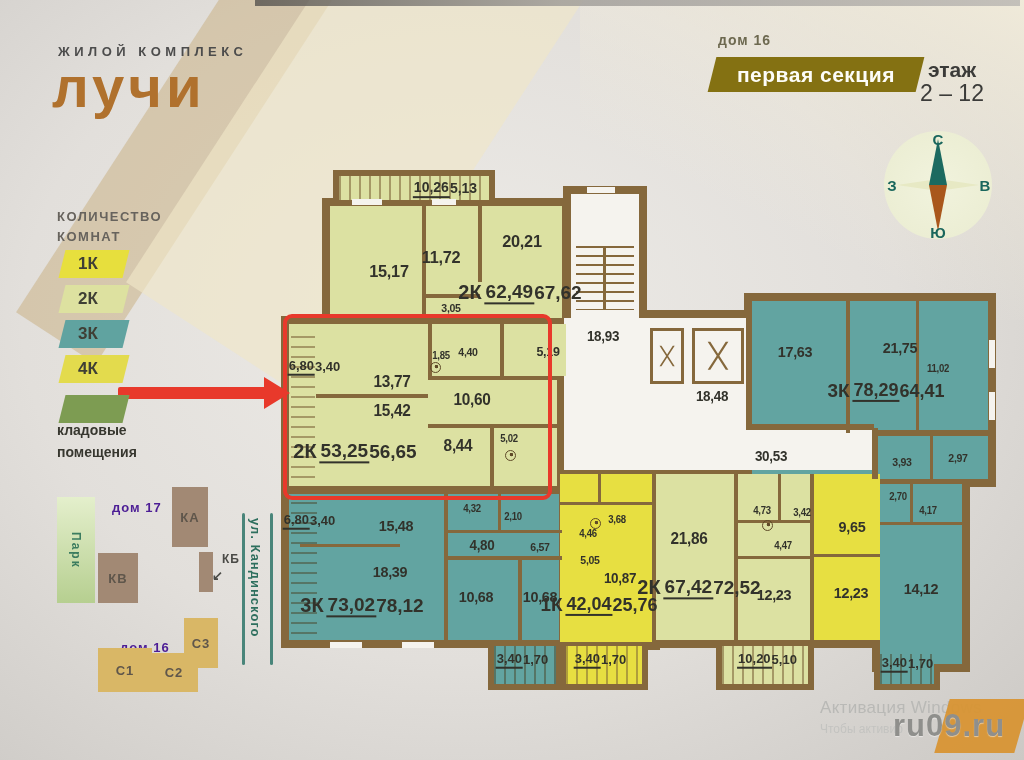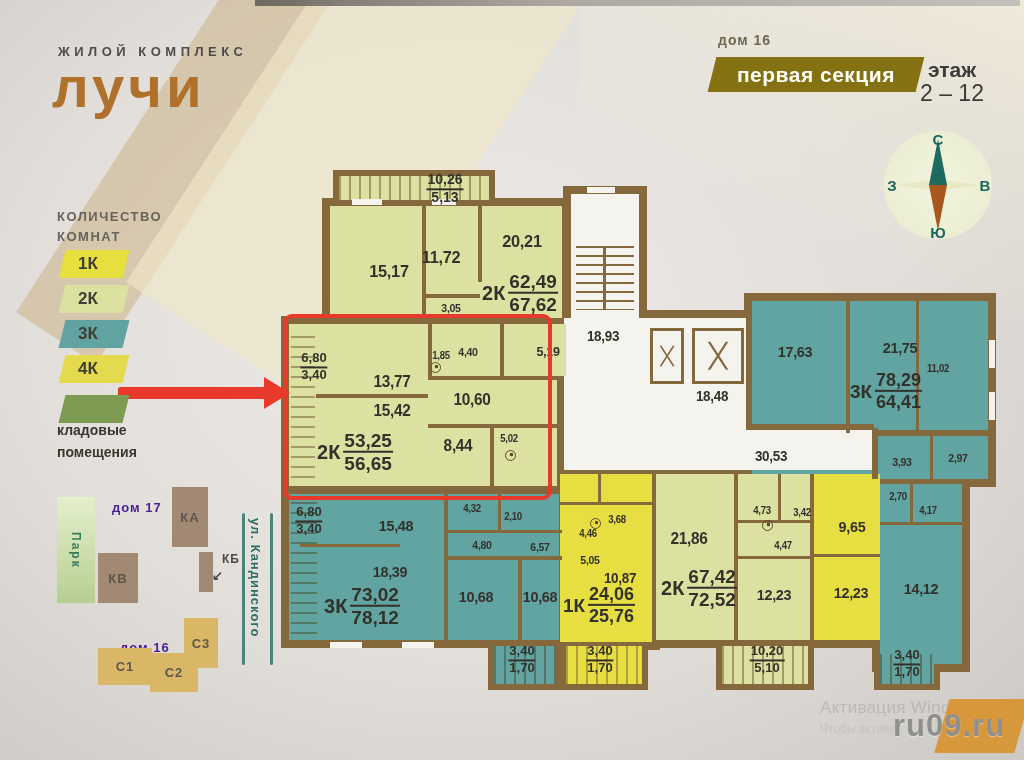--- a/index.html
+++ b/index.html
@@ -24,21 +24,21 @@
   .elev::before{content:"╳";font-size:30px;line-height:1;transform:scaleY(.8)}
   .elev.small::before{font-size:22px}
   .stairs{background:repeating-linear-gradient(180deg,#85683c 0 2px,transparent 2px 9px)}
   .stairs-mid{background:#85683c}
   .win{background:#f5f3ee}
   .fan{width:9px;height:9px;border:1.5px solid #5f4a28;border-radius:50%;background:radial-gradient(circle at 60% 40%, #5f4a28 0 1.5px, transparent 2px)}
   
   .lbl{position:absolute;transform:translate(-50%,-50%) scaleX(.96);font-weight:700;color:#32322b;white-space:nowrap;letter-spacing:-.3px}
   .frac{position:absolute;transform:translate(-50%,-50%);display:flex;align-items:center;gap:3px;font-weight:700;color:#32322b;line-height:1.12;white-space:nowrap}
   .frac .top{border-bottom:2px solid #32322b;padding:0 1px}
-  .frac .col{display:flex;flex-direction:column;align-items:center}
+  .frac .col{display:flex;align-items:center}
   .frac .pre{font-size:1.05em}
   
   .redbox{border:4px solid #e8392b;border-radius:9px}
   .arrow-tail{background:#e8392b;border-radius:2px}
   .arrow-head{width:0;height:0;border-top:16px solid transparent;border-bottom:16px solid transparent;border-left:26px solid #e8392b}
   
   .logo-top{font-size:13px;letter-spacing:4.5px;color:#4c4c4c;font-weight:700}
   .logo-main{font-size:58px;font-weight:800;color:#b0712d;letter-spacing:4px;line-height:1}
   .house-lbl{font-size:14px;letter-spacing:1px;color:#6d6950;font-weight:700}
   .badge{width:208px;height:35px;background:#847112;transform:skewX(-14deg);display:flex;align-items:center;justify-content:center}
@@ -195,21 +195,21 @@
       <div class="lbl" style="left: 938px; top: 368px; font-size: 10px;">11,02</div>
       <div class="lbl" style="left: 902px; top: 462px; font-size: 11px;">3,93</div>
       <div class="lbl" style="left: 958px; top: 458px; font-size: 11px;">2,97</div>
       <div class="lbl" style="left: 898px; top: 496px; font-size: 10px;">2,70</div>
       <div class="lbl" style="left: 928px; top: 510px; font-size: 10px;">4,17</div>
       <div class="lbl" style="left: 921px; top: 588px; font-size: 15px;">14,12</div>
       <div class="lbl" style="left: 396px; top: 525px; font-size: 15px;">15,48</div>
       <div class="lbl" style="left: 390px; top: 571px; font-size: 15px;">18,39</div>
       <div class="lbl" style="left: 472px; top: 508px; font-size: 10px;">4,32</div>
       <div class="lbl" style="left: 513px; top: 516px; font-size: 10px;">2,10</div>
-      <div class="lbl" style="left: 482px; top: 545px; font-size: 11px;">4,80</div>
+      <div class="lbl" style="left: 482px; top: 545px; font-size: 14px;">4,80</div>
       <div class="lbl" style="left: 540px; top: 547px; font-size: 11px;">6,57</div>
       <div class="lbl" style="left: 476px; top: 596px; font-size: 15px;">10,68</div>
       <div class="lbl" style="left: 540px; top: 596px; font-size: 15px;">10,68</div>
       <div class="lbl" style="left: 617px; top: 519px; font-size: 10px;">3,68</div>
       <div class="lbl" style="left: 588px; top: 533px; font-size: 10px;">4,46</div>
       <div class="lbl" style="left: 590px; top: 560px; font-size: 11px;">5,05</div>
       <div class="lbl" style="left: 620px; top: 578px; font-size: 14px;">10,87</div>
       <div class="lbl" style="left: 689px; top: 539px; font-size: 16px;">21,86</div>
       <div class="lbl" style="left: 762px; top: 510px; font-size: 10px;">4,73</div>
       <div class="lbl" style="left: 802px; top: 512px; font-size: 10px;">3,42</div>
@@ -259,21 +259,21 @@
       <div class="frac" style="left: 362px; top: 606px; font-size: 19px;">
         <span class="pre">3К</span>
         <div class="col">
           <span class="top">73,02</span>
           <span>78,12</span>
         </div>
       </div>
       <div class="frac" style="left: 599px; top: 605px; font-size: 18px;">
         <span class="pre">1К</span>
         <div class="col">
-          <span class="top">24,06</span>
+          <span class="top">42,04</span>
           <span>25,76</span>
         </div>
       </div>
       <div class="frac" style="left: 699px; top: 588px; font-size: 19px;">
         <span class="pre">2К</span>
         <div class="col">
           <span class="top">67,42</span>
           <span>72,52</span>
         </div>
       </div>
@@ -361,21 +361,21 @@
     <div class="smblock" style="left: 172px; top: 487px; width: 36px; height: 60px; background: rgb(162, 137, 116);">
       <span class="smlabel">КА</span>
     </div>
     <div class="smblock" style="left: 98px; top: 553px; width: 40px; height: 50px; background: rgb(162, 137, 116);">
       <span class="smlabel">КВ</span>
     </div>
     <div class="smblock" style="left: 199px; top: 552px; width: 14px; height: 40px; background: rgb(162, 137, 116);"></div>
     <div class="smblock" style="left: 184px; top: 618px; width: 34px; height: 50px; background: rgb(217, 183, 102);">
       <span class="smlabel">С3</span>
     </div>
-    <div class="smblock" style="left: 98px; top: 648px; width: 54px; height: 37px; background: rgb(217, 183, 102);">
+    <div class="smblock" style="left: 98px; top: 648px; width: 54px; height: 44px; background: rgb(217, 183, 102);">
       <span class="smlabel">С1</span>
     </div>
     <div class="smblock" style="left: 150px; top: 653px; width: 48px; height: 39px; background: rgb(217, 183, 102);">
       <span class="smlabel">С2</span>
     </div>
   </div>
 <div class="abs sm-text" style="left:222px;top:552px;color:#4a4a46;font-size:12px">КБ</div>
 <div class="abs kb-arrow" style="left:212px;top:566px"></div>
 <div class="abs street-line" style="left:242px;top:513px;width:3px;height:152px"></div>
 <div class="abs street-line" style="left:270px;top:513px;width:3px;height:152px"></div>

